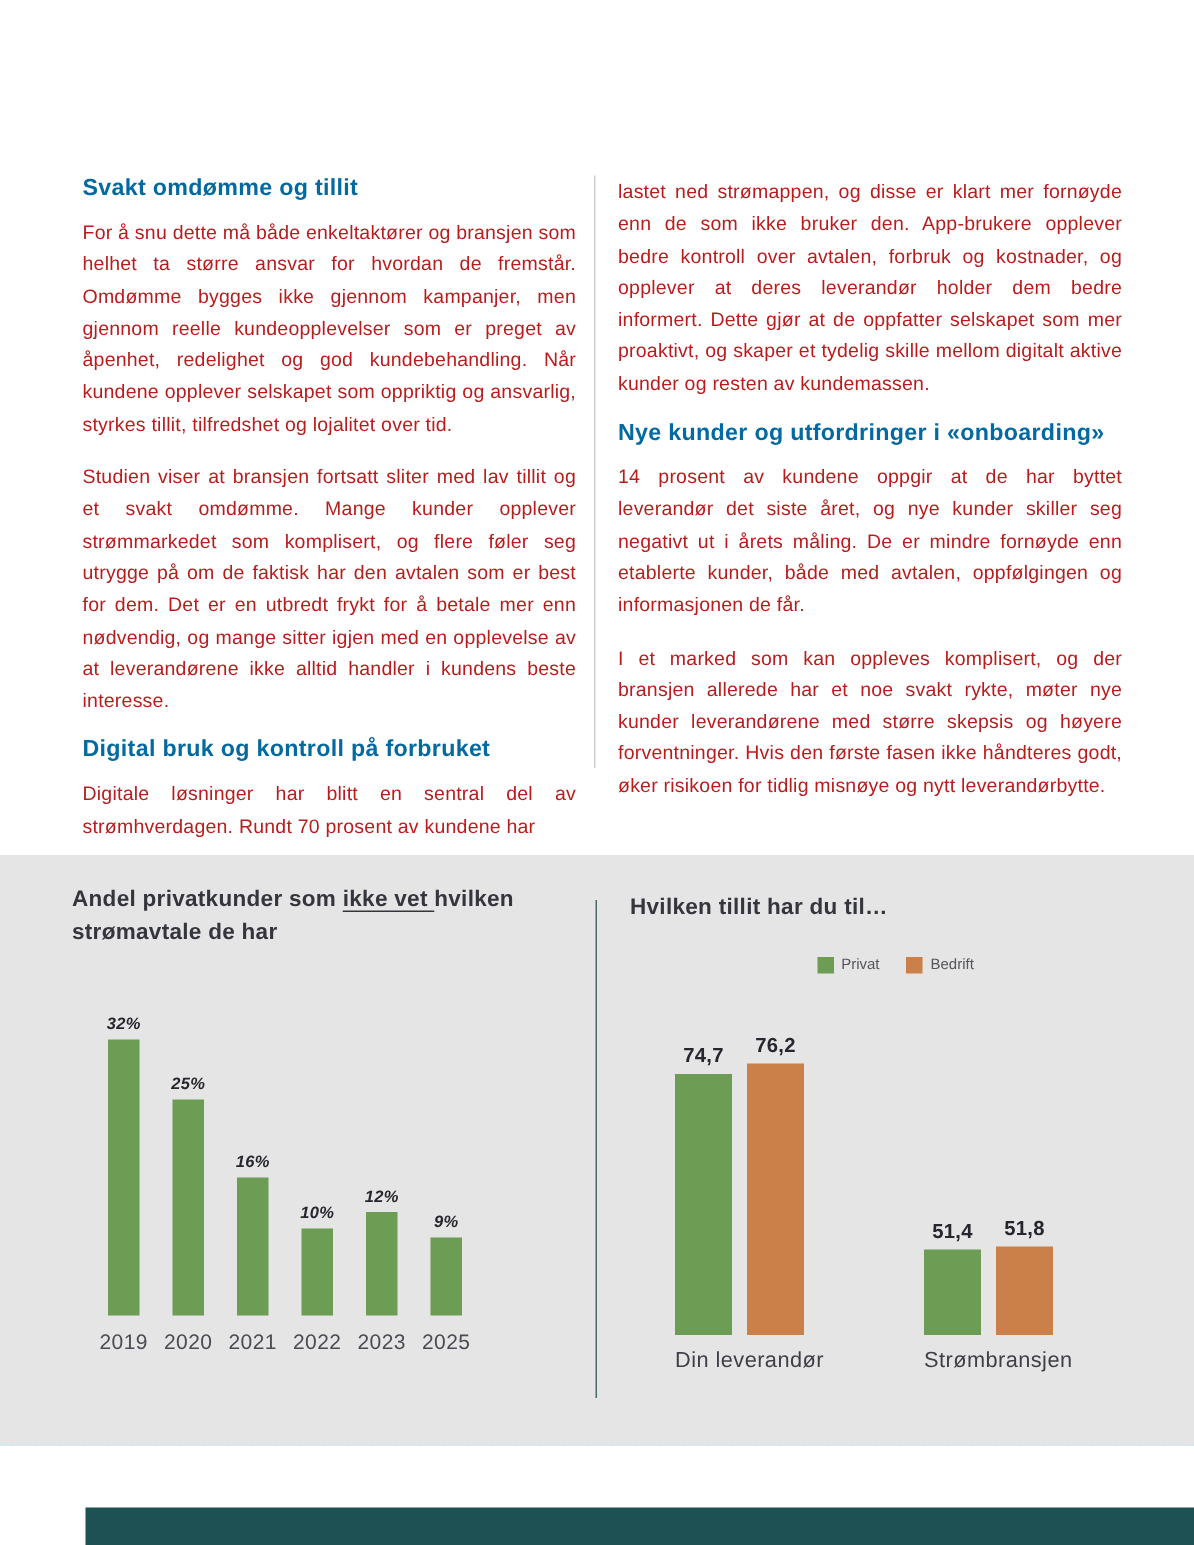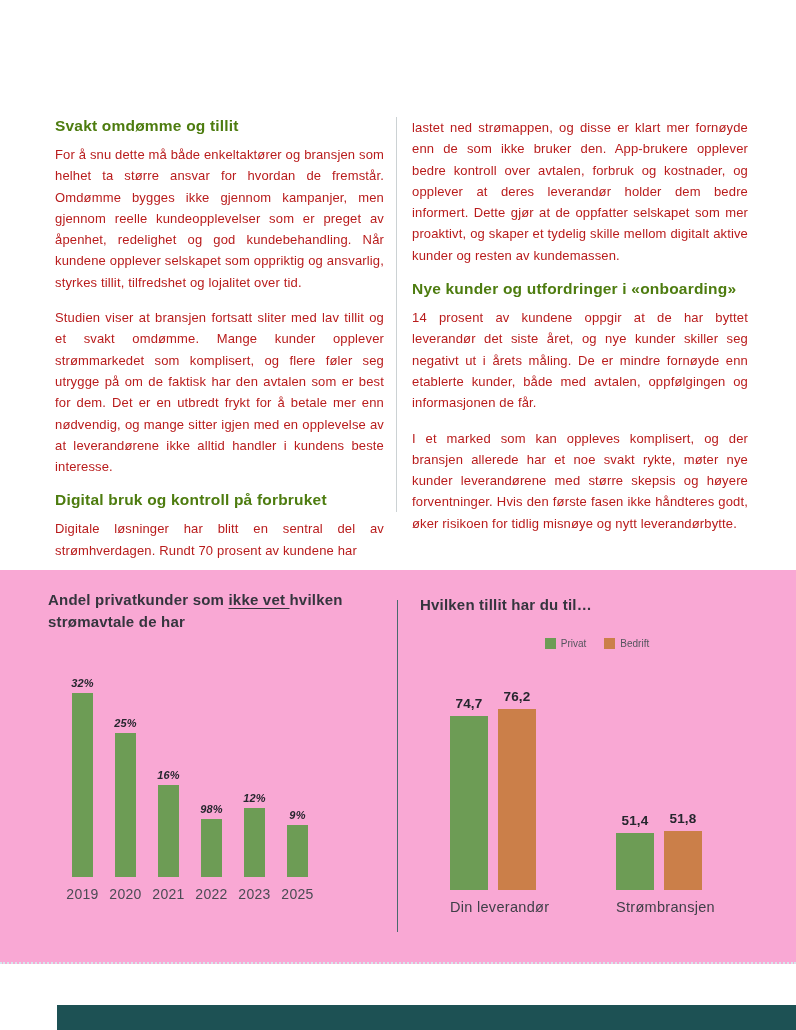--- a/index.html
+++ b/index.html
@@ -6,31 +6,31 @@
   .page{
     position:relative;width:796px;height:1030px;background:#ffffff;overflow:hidden;
     font-family:"Liberation Sans","DejaVu Sans",sans-serif;
   }
   
   .col{position:absolute;top:117px;}
   .col-left{left:55px;width:329px;}
   .col-right{left:412px;width:336px;}
   .col-divider{position:absolute;left:396px;top:117px;width:1px;height:395px;background:#ccd2d4;}
   .col h3{
-    margin:0 0 9px 0;font-size:15.5px;font-weight:bold;color:#4d7c0f;letter-spacing:0.2px;
+    margin:0 0 9px 0;font-size:15.5px;font-weight:bold;color:#0369a1;letter-spacing:0.2px;
   }
   .col h3.h2{margin-top:0;}
   .col p{
     margin:0 0 14px 0;font-size:13px;line-height:21.3px;color:#b91c1c;
     text-align:justify;letter-spacing:0.15px;
   }
   
   .chart-panel{
     position:absolute;left:0;top:570px;width:796px;height:392px;
-    background:#f9a8d4;border-bottom:2px dotted #d6e7ec;
+    background:#e5e5e5;border-bottom:2px dotted #d6e7ec;
   }
   .panel-divider{position:absolute;left:397px;top:30px;width:1px;height:332px;background:#4a696d;}
   .chart-title{
     position:absolute;font-size:15px;font-weight:bold;color:#35353e;
     letter-spacing:0.2px;line-height:22px;margin:0;
   }
   .chart-title.left{left:48px;top:19px;width:330px;}
   .chart-title.right{left:420px;top:24px;width:330px;}
   .chart-title .u{text-decoration:underline;text-underline-offset:3px;}
   
@@ -104,21 +104,21 @@
           <span class="lval">25%</span>
           <div class="lbar" style="height: 144px; background: rgb(109, 156, 85);"></div>
           <span class="lyear">2020</span>
         </div>
         <div class="lgroup">
           <span class="lval">16%</span>
           <div class="lbar" style="height: 92px; background: rgb(109, 156, 85);"></div>
           <span class="lyear">2021</span>
         </div>
         <div class="lgroup">
-          <span class="lval">98%</span>
+          <span class="lval">10%</span>
           <div class="lbar" style="height: 58px; background: rgb(109, 156, 85);"></div>
           <span class="lyear">2022</span>
         </div>
         <div class="lgroup">
           <span class="lval">12%</span>
           <div class="lbar" style="height: 69px; background: rgb(109, 156, 85);"></div>
           <span class="lyear">2023</span>
         </div>
         <div class="lgroup">
           <span class="lval">9%</span>

